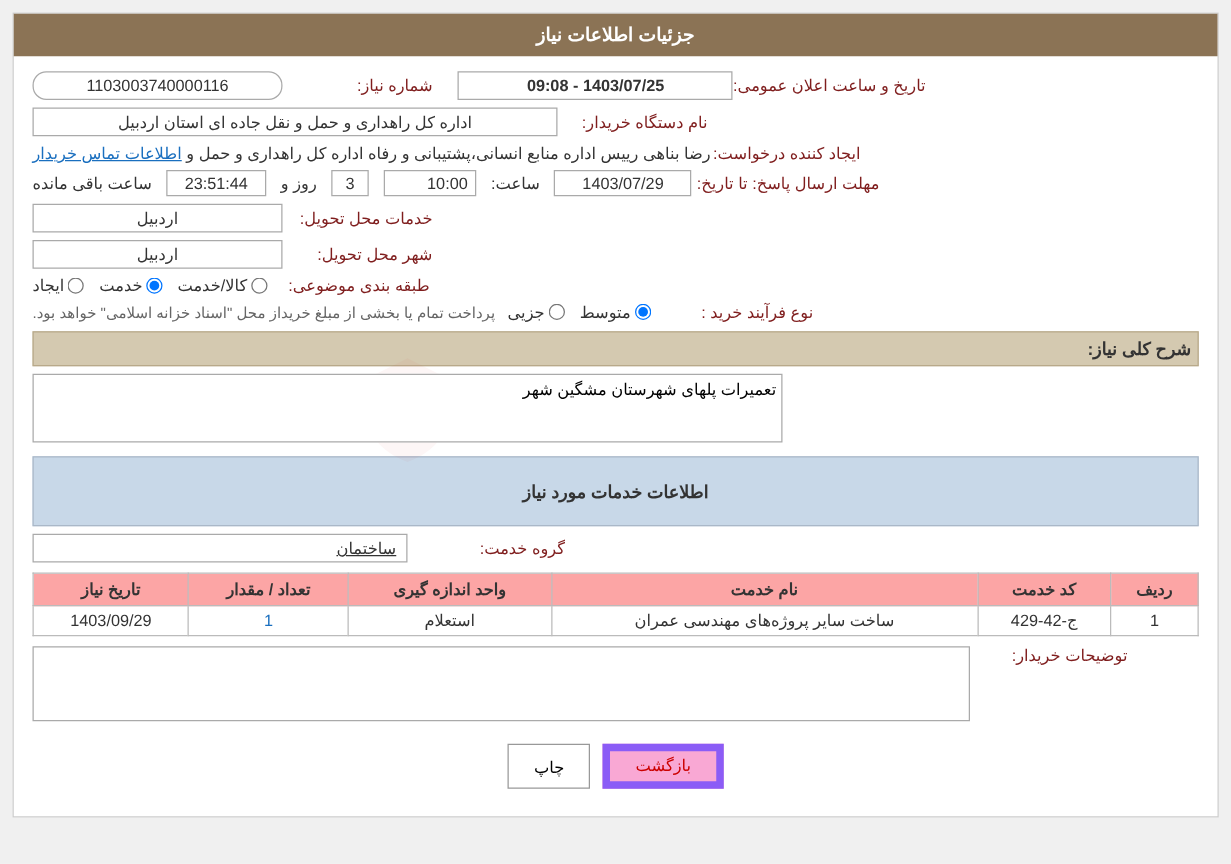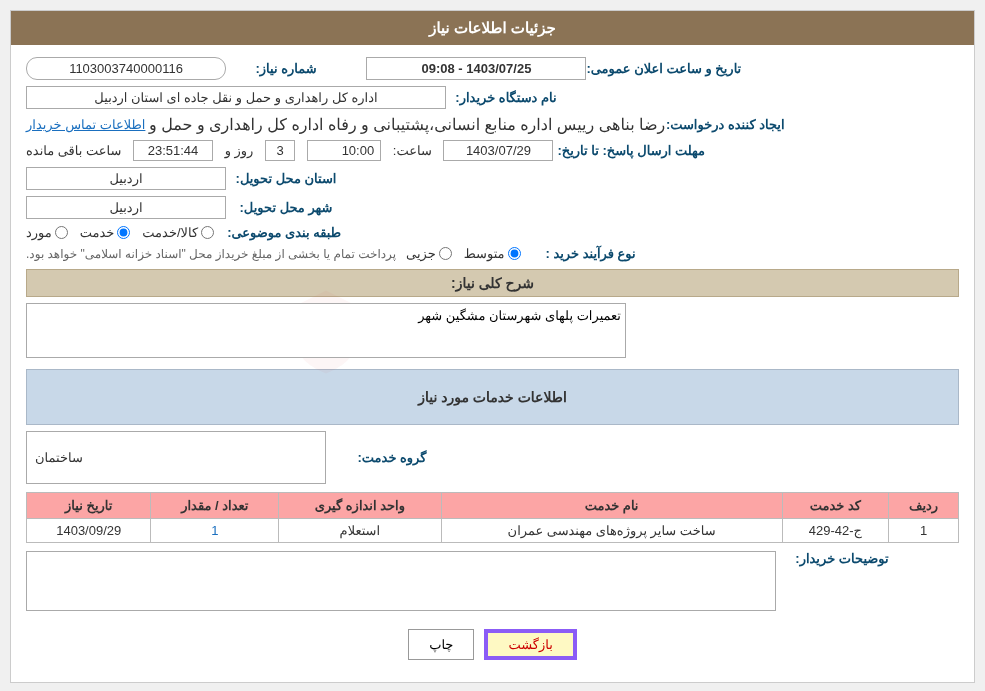--- a/index.html
+++ b/index.html
@@ -31,26 +31,26 @@
     .card-body {
       padding: 12px 15px;
     }
     .info-row {
       display: flex;
       align-items: center;
       margin-bottom: 6px;
       justify-content: flex-end;
     }
     .label {
-      color: #0c4a6e;
-      font-weight: bold;
+      color: #7f1d1d;
+      font-weight: normal;
       white-space: nowrap;
       margin-right: 6px;
       min-width: 120px;
-      text-align: center;
+      text-align: right;
     }
     .value-box {
       border: 1px solid #aaa;
       background: #fff;
       padding: 3px 8px;
       min-width: 180px;
       text-align: center;
       font-size: 13px;
     }
     .value-box.wide {
@@ -71,21 +71,21 @@
     .small-box {
       border: 1px solid #aaa;
       background: #fff;
       padding: 2px 6px;
       text-align: center;
       font-size: 13px;
     }
     .section-header {
       background: #d4c9b0;
       border: 1px solid #b8a98a;
-      text-align: center;
+      text-align: right;
       padding: 5px;
       font-weight: bold;
       font-size: 14px;
       margin: 8px 0 6px 0;
     }
     .category-row {
       display: flex;
       align-items: center;
       margin-bottom: 6px;
       justify-content: flex-end;
@@ -147,23 +147,24 @@
     }
     .service-group-row {
       display: flex;
       align-items: center;
       margin-bottom: 8px;
       justify-content: flex-end;
       gap: 6px;
     }
     .service-box {
       border: 1px solid #aaa;
-      padding: 18px 8px;
+      padding: 3px 8px;
       min-width: 300px;
-      text-align: left;
+      text-align: right;
+      text-decoration: underline;
     }
     table.services-table {
       width: 100%;
       border-collapse: collapse;
       margin-bottom: 8px;
     }
     table.services-table th {
       background: #fca5a5;
       border: 1px solid #bbb;
       padding: 5px 8px;
@@ -206,25 +207,25 @@
     .btn-print {
       background: #fff;
       border: 1px solid #999;
       padding: 4px 20px;
       cursor: pointer;
       font-family: Tahoma, Arial, sans-serif;
       font-size: 13px;
       min-width: 60px;
     }
     .btn-back {
-      background: #fef9c3;
-      border: 4px solid #8b5cf6;
+      background: #f9a8d4;
+      border: 6px solid #8b5cf6;
       padding: 4px 20px;
       cursor: pointer;
-      font-family: Liberation Sans, sans-serif;
+      font-family: Liberation Serif, serif;
       font-size: 13px;
       color: #c00;
       min-width: 60px;
     }
     .watermark-container {
       position: relative;
     }
     .watermark {
       position: absolute;
       top: 50%;
@@ -257,21 +258,21 @@
         <span class="value-box" style="min-width:200px;border-radius:11px;">1103003740000116</span>
       </div>
 
       <div class="info-row">
         <span class="label">نام دستگاه خریدار:</span>
         <span class="value-box wide">اداره کل راهداری و حمل و نقل جاده ای استان اردبیل</span>
       </div>
 
       <div class="info-row" style="align-items:center;">
         <span class="label">ایجاد کننده درخواست:</span>
-        <span style="font-size:16px;">رضا بناهی رییس اداره منابع انسانی،پشتیبانی و رفاه اداره کل راهداری و حمل و</span>
+        <span style="font-size:13px;">رضا بناهی رییس اداره منابع انسانی،پشتیبانی و رفاه اداره کل راهداری و حمل و</span>
         &nbsp;
         <span class="contact-link">اطلاعات تماس خریدار</span>
       </div>
 
       <div class="date-time-row">
         <span class="label">مهلت ارسال پاسخ: تا تاریخ:</span>
         <span class="small-box" style="min-width:110px;">1403/07/29</span>
         &nbsp;
         <span>ساعت:</span>
         &nbsp;
@@ -280,21 +281,21 @@
         <span class="small-box" style="min-width:30px;">3</span>
         &nbsp;
         <span>روز و</span>
         &nbsp;
         <span class="small-box" style="min-width:80px;">23:51:44</span>
         &nbsp;
         <span>ساعت باقی مانده</span>
       </div>
 
       <div class="info-row">
-        <span class="label">استان محل تحویل:</span>
+        <span class="label">خدمات محل تحویل:</span>
         <span class="value-box" style="min-width:200px;">اردبیل</span>
       </div>
 
       <div class="info-row">
         <span class="label">شهر محل تحویل:</span>
         <span class="value-box" style="min-width:200px;">اردبیل</span>
       </div>
 
       <div class="category-row">
         <span class="label">طبقه بندی موضوعی:</span>
@@ -302,21 +303,21 @@
           <div class="radio-item">
             <input type="radio" name="category" style=""> 
               <span>کالا/خدمت</span>
           </div>
           <div class="radio-item">
             <input type="radio" name="category" checked="" style=""> 
               <span>خدمت</span>
           </div>
           <div class="radio-item">
             <input type="radio" name="category" style=""> 
-              <span>مورد</span>
+              <span>ایجاد</span>
           </div>
         </div>
       </div>
 
       <div class="process-row">
         <span class="label">نوع فرآیند خرید :</span>
         <div class="process-radios">
           <div class="radio-item">
             <input type="radio" name="process" checked="" style=""> 
               <span>متوسط</span>

